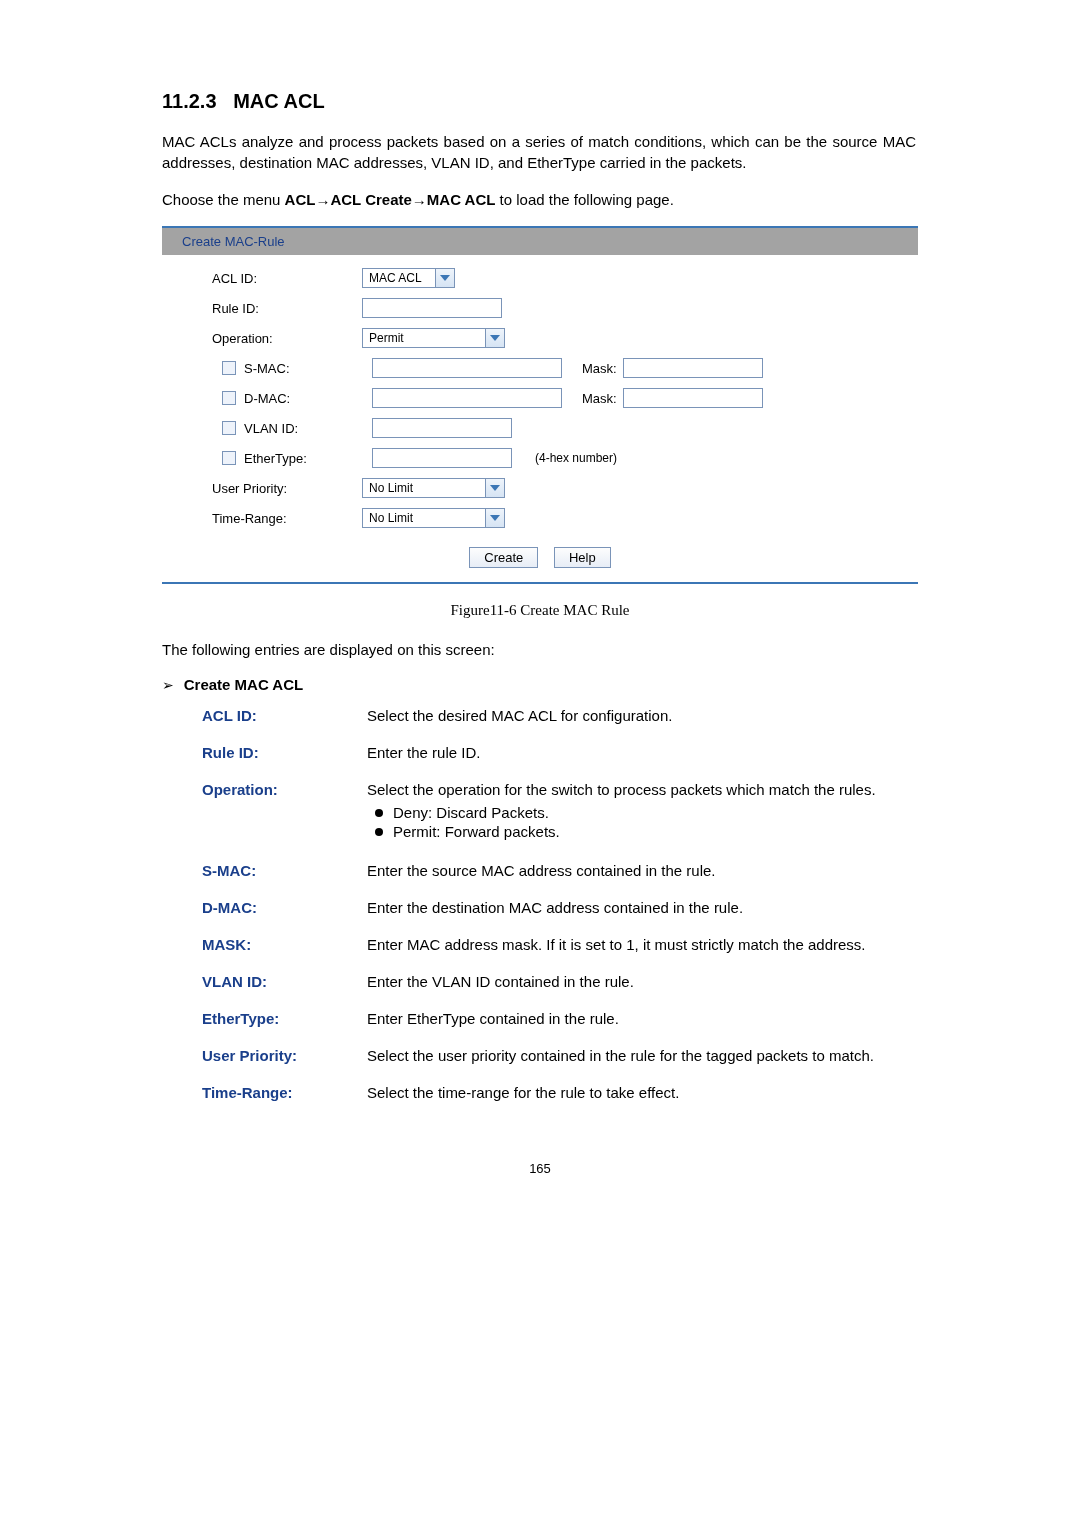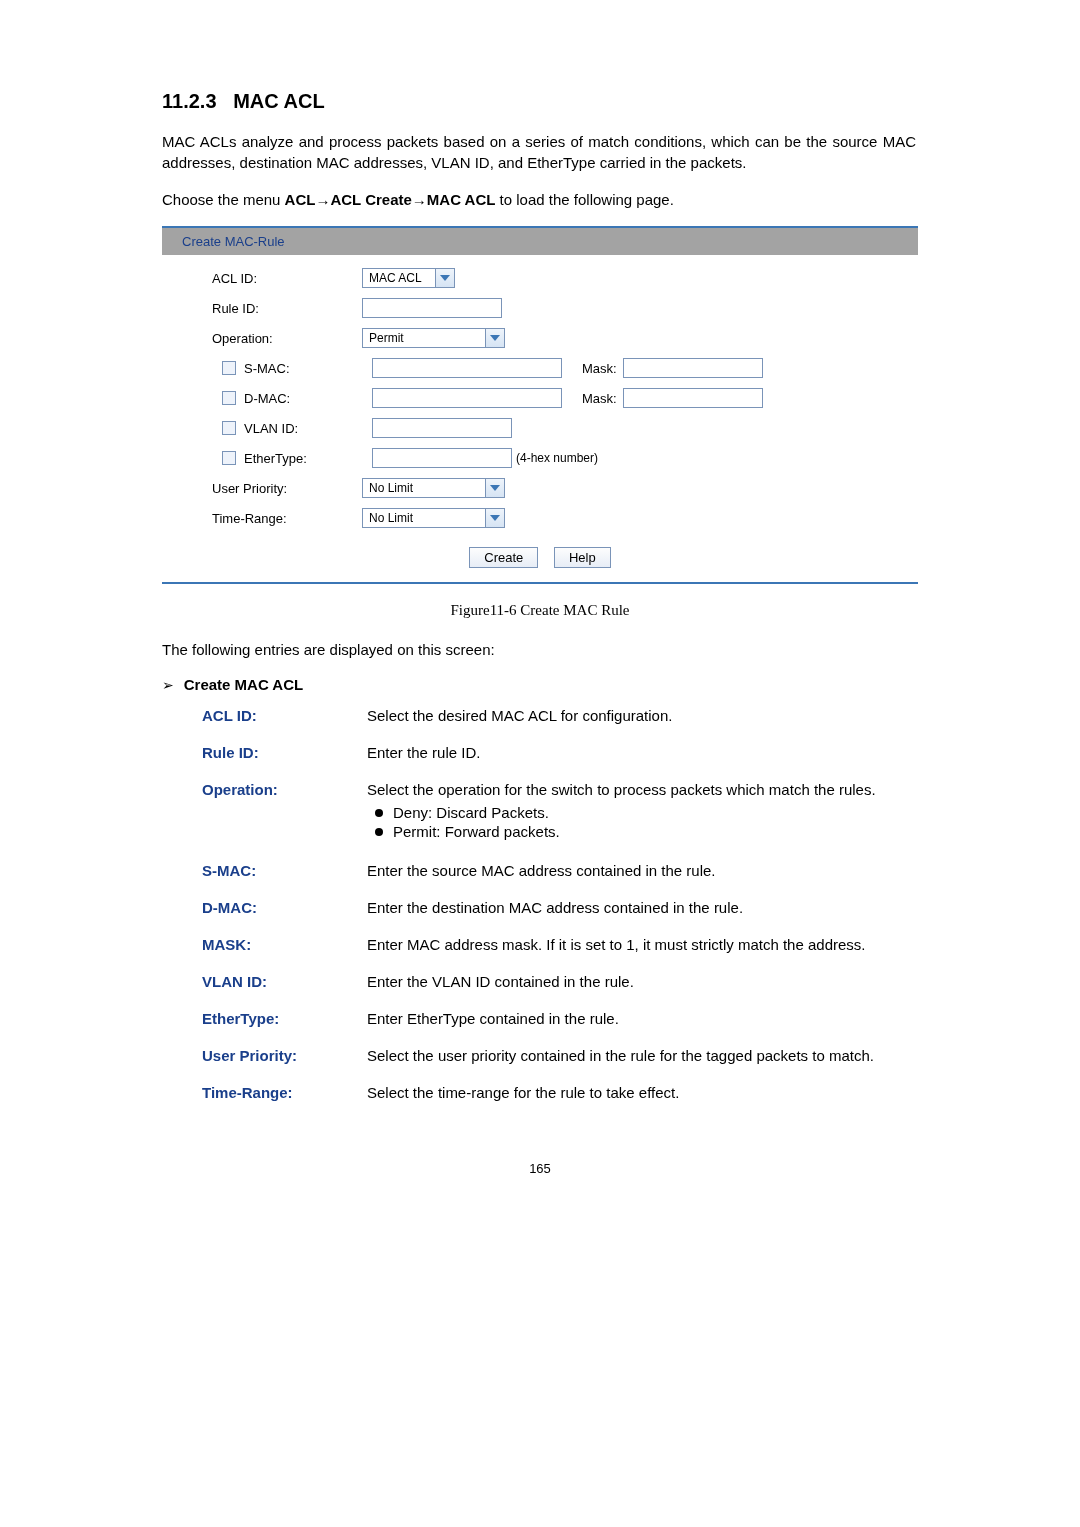--- a/index.html
+++ b/index.html
@@ -116,21 +116,21 @@
     justify-content: center;
   }
   .sel-arrow svg { display:block; }
   .mask-label {
     display: inline-block;
     margin-left: 20px;
     margin-right: 6px;
     font-size: 13px;
   }
   .hexnote {
-    margin-left: 4px;
+    margin-left: 23px;
     font-size: 12px;
   }
   .btn-row {
     text-align: center;
     padding-top: 14px;
   }
   .btn {
     display: inline-block;
     border: 1px solid #7a94b8;
     background: linear-gradient(#fdfdfd, #e7edf6);

